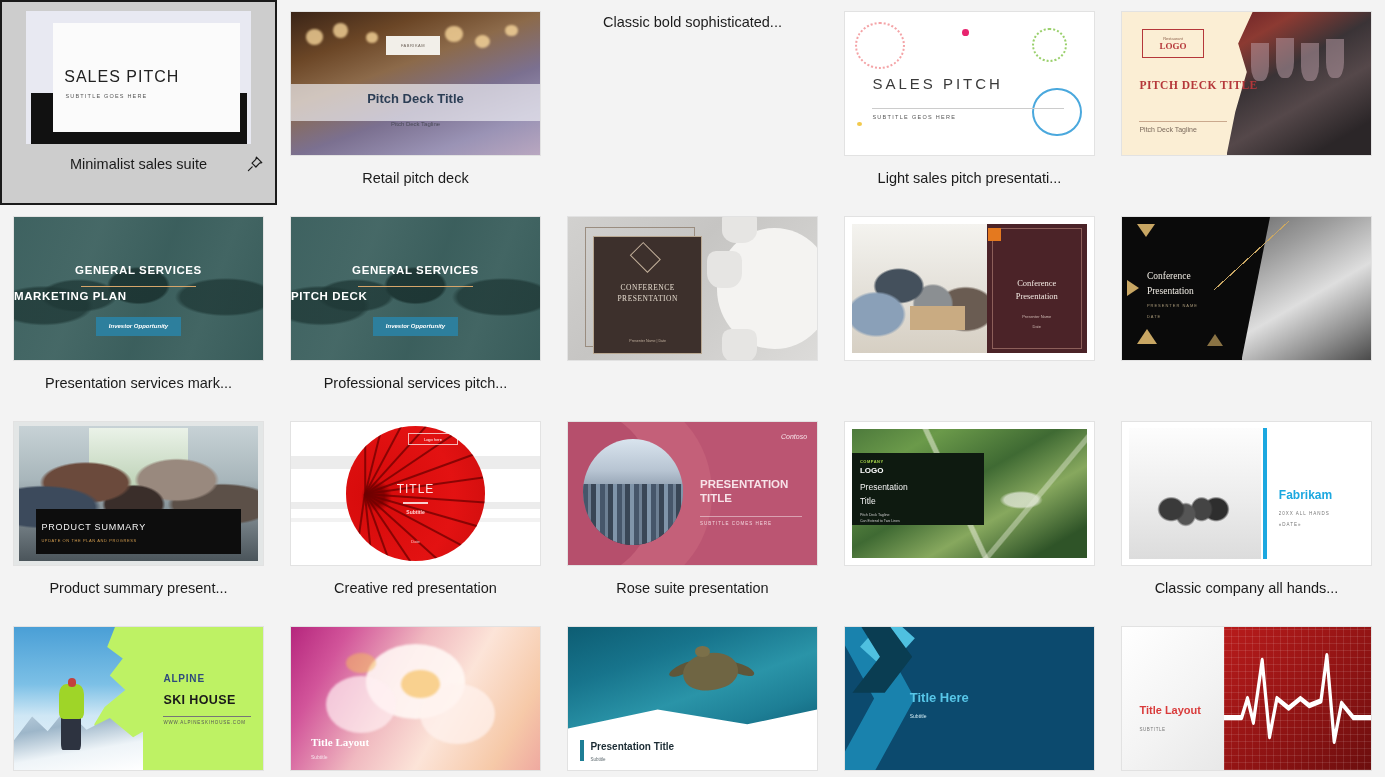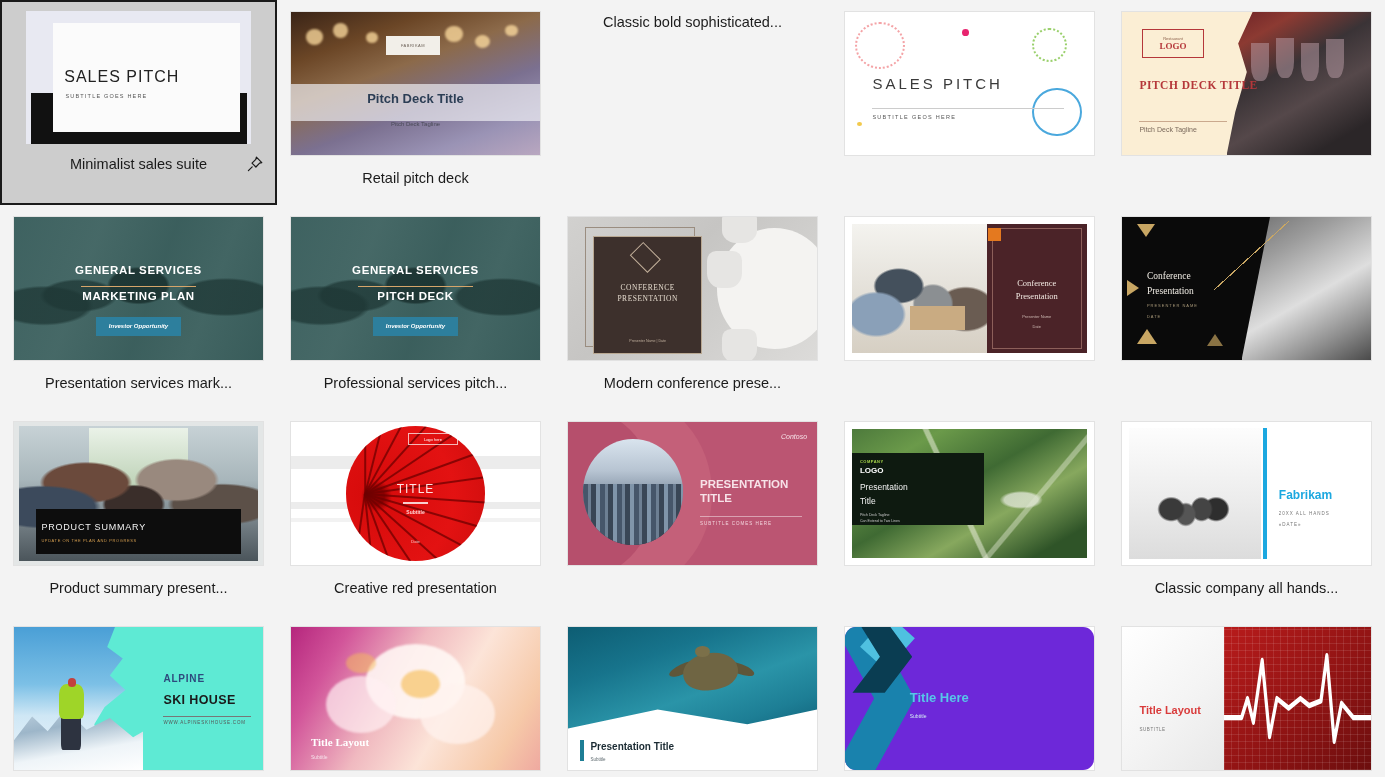--- a/index.html
+++ b/index.html
@@ -133,21 +133,21 @@
   .t-prof .img { position:absolute; inset:0; background:
       linear-gradient(180deg,rgba(48,88,86,.82),rgba(48,88,86,.82)),
       linear-gradient(110deg,#7f8f90 0%,#aab4b2 30%,#6e7d7c 55%,#97a3a1 75%,#5c6b6a 100%); }
   .t-prof .ppl { position:absolute; inset:0;
       background: radial-gradient(ellipse at 12% 62%, rgba(30,55,53,.75) 0 14%, transparent 16%),
                   radial-gradient(ellipse at 26% 55%, rgba(30,55,53,.75) 0 13%, transparent 15%),
                   radial-gradient(ellipse at 50% 48%, rgba(25,48,46,.85) 0 16%, transparent 18%),
                   radial-gradient(ellipse at 85% 56%, rgba(30,55,53,.75) 0 15%, transparent 17%); }
   .t-prof .l1 { position:absolute; left:0; right:0; top:33%; text-align:center; font-size:11.5px; font-weight:bold; color:#fff; letter-spacing:.6px; }
   .t-prof .hr { position:absolute; left:27%; right:27%; top:48%; height:1.5px; background:#d6a56a; }
-  .t-prof .l2 { position:absolute; left:0; right:0; top:51%; text-align:center; font-size:11.5px; font-weight:bold; color:#fff; letter-spacing:.6px; }
+  .t-prof .l2 { position:absolute; left:0; right:0; top:51%; font-size:11.5px; font-weight:bold; color:#fff; letter-spacing:.6px; }
   .t-prof .btn { position:absolute; left:33%; right:33%; top:70%; height:13%; background:#2d7f9d; display:flex; align-items:center; justify-content:center; font-size:6px; color:#fff; font-style:italic; font-weight:bold; }
 
   
   .t-modconf { background:linear-gradient(135deg,#d2d1cf 0%,#c6c5c3 40%,#dcdbd9 100%); }
   .t-modconf .table { position:absolute; right:-6%; top:8%; width:46%; height:84%; background:#f4f3f1; border-radius:50%; }
   .t-modconf .chair { position:absolute; background:#e6e5e3; border-radius:26% 26% 40% 40%; }
   .t-modconf .frame { position:absolute; left:7%; top:7%; width:44%; height:84%; border:1px solid #9a8d80; }
   .t-modconf .panel { position:absolute; left:10%; top:13%; width:44%; height:83%; background:#3d302c; border:1px solid #b9a892; }
   .t-modconf .dia { position:absolute; left:26%; top:22%; width:10%; height:13%; border:1px solid #c3b09b; transform:rotate(45deg); }
   .t-modconf .t1 { position:absolute; left:10%; width:44%; top:46%; text-align:center; font-size:7.5px; color:#e4dacd; font-family:"Liberation Serif",serif; letter-spacing:.5px; }
@@ -251,21 +251,21 @@
      background: radial-gradient(ellipse at 32% 62%, #3a3a3a 0 9%, transparent 11%),
                  radial-gradient(ellipse at 43% 66%, #555 0 8%, transparent 10%),
                  radial-gradient(ellipse at 55% 62%, #444 0 9%, transparent 11%),
                  radial-gradient(ellipse at 66% 62%, #2e2e2e 0 9%, transparent 11%); }
   .t-fab .bar { position:absolute; left:56.5%; top:4%; width:1.6%; height:92%; background:#1ca8e0; }
   .t-fab .ttl { position:absolute; left:63%; top:46%; font-size:12px; color:#1ca8e0; font-weight:bold; }
   .t-fab .s1 { position:absolute; left:63%; top:62%; font-size:4.5px; color:#777; letter-spacing:1px; }
   .t-fab .s2 { position:absolute; left:63%; top:70%; font-size:4.5px; color:#777; letter-spacing:1px; }
 
   
-  .t-alp { background:#5eead4; }
+  .t-alp { background:#bef264; }
   .t-alp .sky { position:absolute; left:0; top:0; width:52%; height:100%;
      background:linear-gradient(180deg,#4a9fd6 0%,#7cc0e6 40%,#cfe7f5 62%,#f0f6fb 100%);
      clip-path: polygon(0 0, 78% 0, 72% 14%, 84% 22%, 74% 34%, 86% 44%, 70% 56%, 62% 68%, 66% 82%, 56% 100%, 0 100%); }
   .t-alp .mtn { position:absolute; left:0; bottom:0; width:52%; height:52%;
      background:linear-gradient(170deg,#cfe0ec 0%,#9db6c9 40%,#eef4f8 70%,#ffffff 100%);
      clip-path: polygon(0 60%, 14% 28%, 26% 48%, 40% 18%, 56% 46%, 74% 30%, 92% 56%, 100% 48%, 100% 100%, 0 100%); }
   .t-alp .sk { position:absolute; left:19%; top:42%; width:8%; height:44%; background:#2d3340; border-radius:35% 35% 10% 10%; }
   .t-alp .jk { position:absolute; left:18%; top:40%; width:10%; height:24%; background:#9fd528; border-radius:30% 30% 18% 18%; }
   .t-alp .bp { position:absolute; left:20%; top:44%; width:6%; height:15%; background:#4d5a6b; border-radius:14%; }
   .t-alp .hd { position:absolute; left:21.5%; top:36%; width:3.6%; height:6%; background:#c3403e; border-radius:50%; }
@@ -287,21 +287,21 @@
      clip-path: polygon(0 0, 100% 0, 100% 78%, 72% 92%, 36% 78%, 0 96%); }
   .t-turt .turtle { position:absolute; left:46%; top:18%; width:22%; height:26%; background:#6f6543; border-radius:50% 50% 45% 45%; transform:rotate(-8deg); }
   .t-turt .fl { position:absolute; left:40%; top:26%; width:12%; height:7%; background:#5f5639; border-radius:50%; transform:rotate(-25deg); }
   .t-turt .fr { position:absolute; left:63%; top:26%; width:12%; height:7%; background:#5f5639; border-radius:50%; transform:rotate(20deg); }
   .t-turt .hd { position:absolute; left:51%; top:13%; width:6%; height:8%; background:#7b7049; border-radius:50%; }
   .t-turt .accent { position:absolute; left:5%; top:79%; width:1.4%; height:15%; background:#1d7e95; }
   .t-turt .ttl { position:absolute; left:9%; top:80%; font-size:10px; font-weight:bold; color:#1b2b33; }
   .t-turt .sub { position:absolute; left:9%; top:91%; font-size:4.5px; color:#5f6b70; }
 
   
-  .t-blue { background:#6d28d9;border-radius:11px; }
+  .t-blue { background:#0c4a6e; }
   .t-blue .chev { position:absolute; left:-6%; top:-6%; width:34%; height:112%;
      background:#1982ad; clip-path: polygon(0 0, 48% 0, 100% 50%, 48% 100%, 0 100%, 52% 50%); }
   .t-blue .chev2 { position:absolute; left:3%; top:-10%; width:24%; height:56%;
      background:#0a3d52; clip-path: polygon(0 0, 46% 0, 100% 55%, 54% 100%, 0 100%, 46% 55%); }
   .t-blue .strip { position:absolute; left:10%; top:-4%; width:14%; height:30%; background:#4fc0e0; transform:rotate(42deg); }
   .t-blue .ttl { position:absolute; left:26%; top:44%; font-size:13px; font-weight:bold; color:#57c6e8; }
   .t-blue .sub { position:absolute; left:26%; top:60%; font-size:5px; color:#d4ecf4; }
 
   
   .t-med { background:#fff; }
@@ -375,20 +375,23 @@
         <div class="c1"></div>
           <div class="c2"></div>
           <div class="c3"></div>
           <div class="c4"></div>
           <div class="c5"></div>
         <div class="ttl">SALES PITCH</div>
         <div class="rule"></div>
         <div class="sub">SUBTITLE GEOS HERE</div>
       </div>
     </div>
+    <div class="label-row">
+      <div class="label">Light sales pitch presentati...</div>
+    </div>
   </div>
 
   <div class="card">
     <div class="thumb-wrap">
       <div class="thumb t-rest">
         <div class="photo"></div>
         <div class="glass" style="left:52%;top:22%;width:7%;height:26%"></div>
         <div class="glass" style="left:62%;top:18%;width:7%;height:28%"></div>
         <div class="glass" style="left:72%;top:22%;width:7%;height:26%"></div>
         <div class="glass" style="left:82%;top:19%;width:7%;height:27%"></div>
@@ -442,23 +445,20 @@
         <div class="chair" style="left:56%;top:24%;width:14%;height:26%"></div>
         <div class="chair" style="left:62%;top:-4%;width:14%;height:22%"></div>
         <div class="chair" style="left:62%;top:78%;width:14%;height:24%"></div>
         <div class="frame"></div>
         <div class="panel"></div>
         <div class="dia"></div>
         <div class="t1">CONFERENCE</div>
         <div class="t2">PRESENTATION</div>
         <div class="t3">Presenter Name | Date</div>
       </div>
-    </div>
-    <div class="label-row">
-      <div class="label">Modern conference prese...</div>
     </div>
   </div>
 
   <div class="card">
     <div class="thumb-wrap">
       <div class="thumb t-clsconf">
         <div class="photo"></div>
           <div class="ppl"></div>
           <div class="laptop"></div>
         <div class="panel"></div>
@@ -546,20 +546,23 @@
       <div class="thumb t-rose">
         <div class="swirl"></div>
           <div class="swirl2"></div>
         <div class="city"></div>
         <div class="logo">Contoso</div>
         <div class="ttl">PRESENTATION TITLE</div>
         <div class="hr"></div>
         <div class="sub">SUBTITLE COMES HERE</div>
       </div>
     </div>
+    <div class="label-row">
+      <div class="label">Rose suite presentation</div>
+    </div>
   </div>
 
   <div class="card">
     <div class="thumb-wrap">
       <div class="thumb t-green">
         <div class="photo"></div>
           <div class="fields"></div>
         <div class="panel"></div>
         <div class="co">COMPANY</div>
         <div class="lg">LOGO</div>

